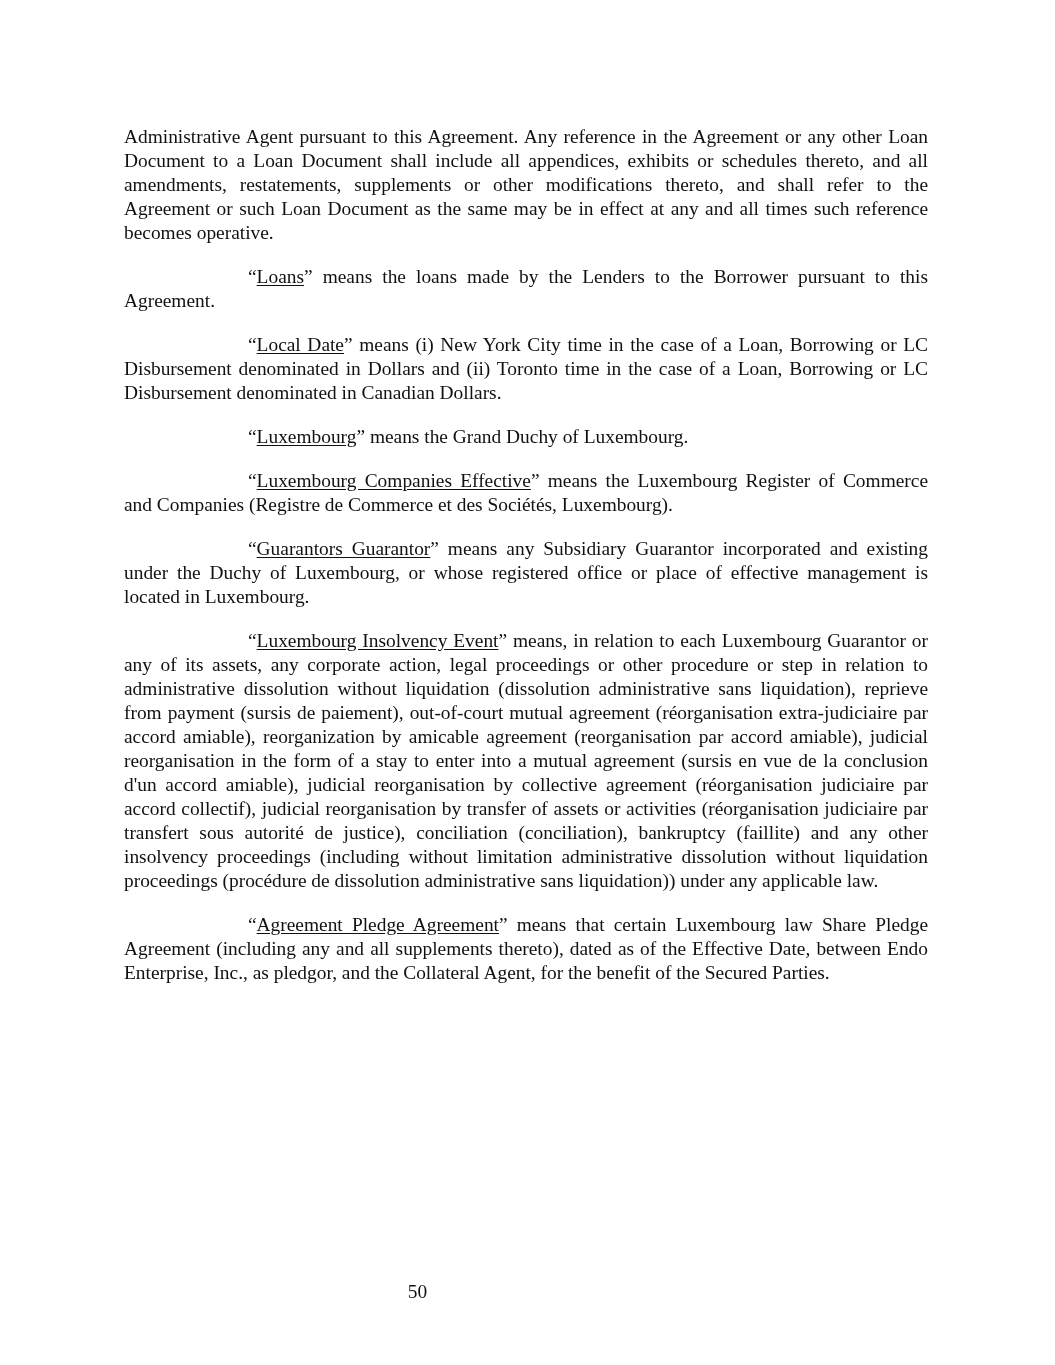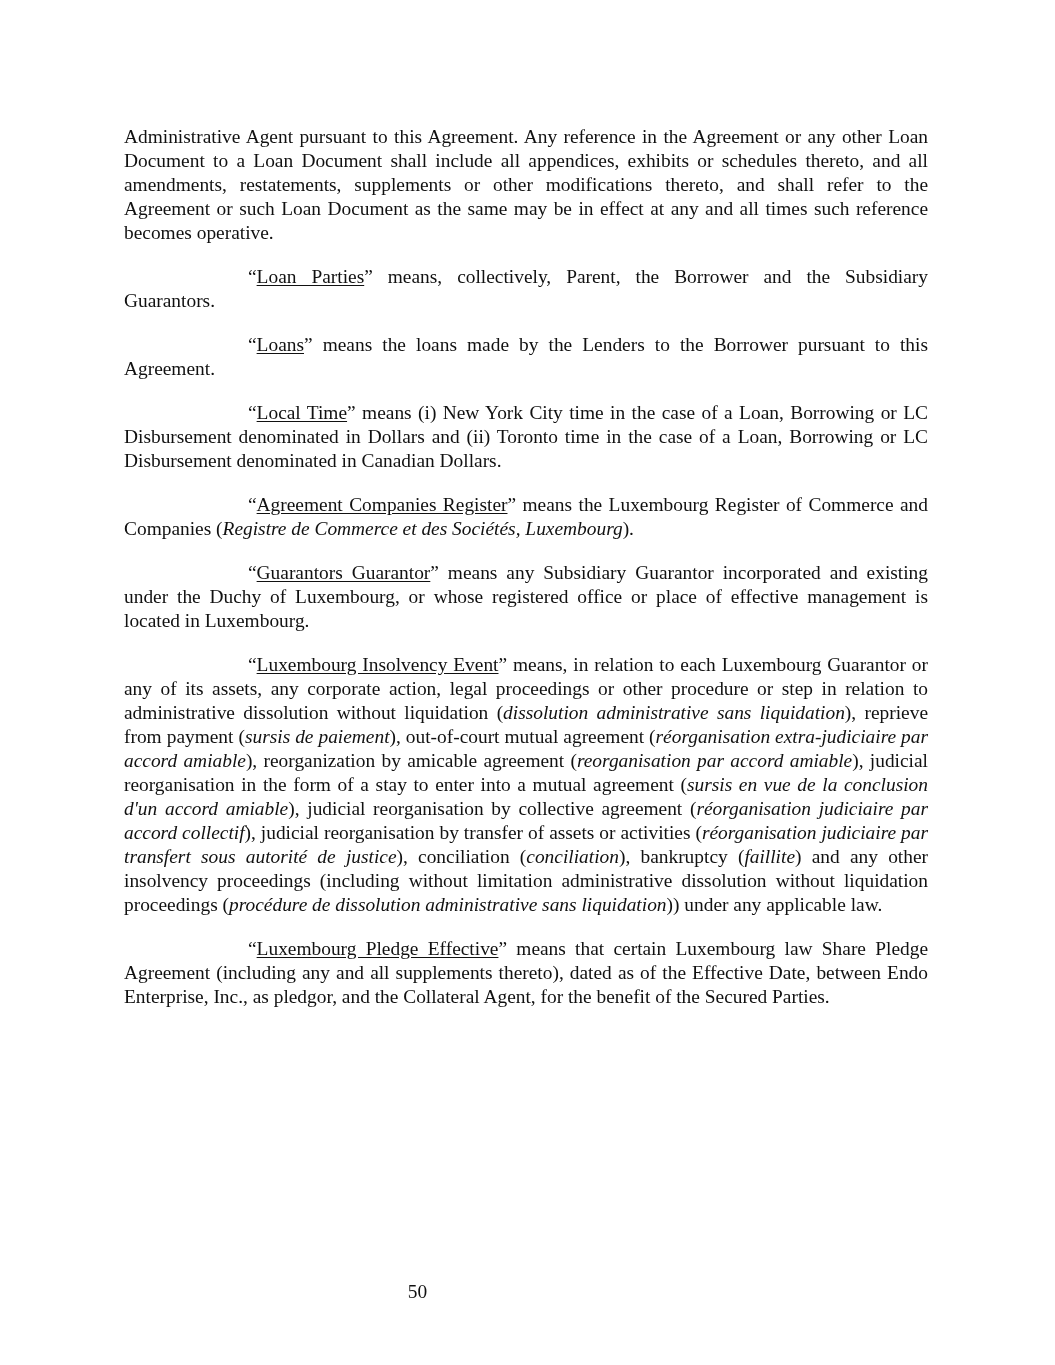--- a/index.html
+++ b/index.html
@@ -5,32 +5,32 @@
   html, body { margin: 0; padding: 0; background: #ffffff; }
   body { width: 1055px; height: 1365px; position: relative; overflow: hidden; }
   .page {
     position: absolute; left: 124px; top: 125px; width: 807px;
     font-family: "Liberation Serif", "DejaVu Serif", serif;
     font-size: 19.4px; line-height: 24px; color: #111111;
   }
   .para { text-align: justify; margin: 0 3px 20px 0; }
   .para.indent { text-indent: 124px; }
   .u { text-decoration: underline; text-underline-offset: 2px; }
-  .i { font-style: italic; }
+  .i { }
   .pageno {
     position: absolute; left: 0; width: 835px; top: 1281px; text-align: center;
     font-family: "Liberation Serif", "DejaVu Serif", serif; font-size: 19.4px; color: #111;
   }
 </style>
 </head>
 <body>
 
 <div class="page" id="page">
     <p class="para"><span>Administrative Agent pursuant to this Agreement.  Any reference in the Agreement or any other Loan Document to a Loan Document shall include all appendices, exhibits or schedules thereto, and all amendments, restatements, supplements or other modifications thereto, and shall refer to the Agreement or such Loan Document as the same may be in effect at any and all times such reference becomes operative.</span></p>
-    <p class="para indent"><span>“</span><span class="u">Loan Parties</span><span>” means, collectively, Parent, the Borrower and the Subsidiary Guarantors.</span></p>
     <p class="para indent"><span>“</span><span class="u">Loans</span><span>” means the loans made by the Lenders to the Borrower pursuant to this Agreement.</span></p>
-    <p class="para indent"><span>“</span><span class="u">Local Time</span><span>” means (i) New York City time in the case of a Loan, Borrowing or LC Disbursement denominated in Dollars and (ii) Toronto time in the case of a Loan, Borrowing or LC Disbursement denominated in Canadian Dollars.</span></p>
-    <p class="para indent"><span>“</span><span class="u">Agreement Companies Register</span><span>” means the Luxembourg Register of Commerce and Companies (</span><span class="i">Registre de Commerce et des Sociétés, Luxembourg</span><span>).</span></p>
+    <p class="para indent"><span>“</span><span class="u">Local Date</span><span>” means (i) New York City time in the case of a Loan, Borrowing or LC Disbursement denominated in Dollars and (ii) Toronto time in the case of a Loan, Borrowing or LC Disbursement denominated in Canadian Dollars.</span></p>
+    <p class="para indent"><span>“</span><span class="u">Luxembourg</span><span>” means the Grand Duchy of Luxembourg.</span></p>
+    <p class="para indent"><span>“</span><span class="u">Luxembourg Companies Effective</span><span>” means the Luxembourg Register of Commerce and Companies (</span><span class="i">Registre de Commerce et des Sociétés, Luxembourg</span><span>).</span></p>
     <p class="para indent"><span>“</span><span class="u">Guarantors Guarantor</span><span>” means any Subsidiary Guarantor incorporated and existing under the Duchy of Luxembourg, or whose registered office or place of effective management is located in Luxembourg.</span></p>
     <p class="para indent"><span>“</span><span class="u">Luxembourg Insolvency Event</span><span>” means, in relation to each Luxembourg Guarantor or any of its assets, any corporate action, legal proceedings or other procedure or step in relation to administrative dissolution without liquidation (</span><span class="i">dissolution administrative sans liquidation</span><span>), reprieve from payment (</span><span class="i">sursis de paiement</span><span>), out-of-court mutual agreement (</span><span class="i">réorganisation extra-judiciaire par accord amiable</span><span>), reorganization by amicable agreement (</span><span class="i">reorganisation par accord amiable</span><span>), judicial reorganisation in the form of a stay to enter into a mutual agreement (</span><span class="i">sursis en vue de la conclusion d'un accord amiable</span><span>), judicial reorganisation by collective agreement (</span><span class="i">réorganisation judiciaire par accord collectif</span><span>), judicial reorganisation by transfer of assets or activities (</span><span class="i">réorganisation judiciaire par transfert sous autorité de justice</span><span>), conciliation (</span><span class="i">conciliation</span><span>), bankruptcy (</span><span class="i">faillite</span><span>) and any other insolvency proceedings (including without limitation administrative dissolution without liquidation proceedings (</span><span class="i">procédure de dissolution administrative sans liquidation</span><span>)) under any applicable law.</span></p>
-    <p class="para indent"><span>“</span><span class="u">Luxembourg Pledge Effective</span><span>” means that certain Luxembourg law Share Pledge Agreement (including any and all supplements thereto), dated as of the Effective Date, between Endo Enterprise, Inc., as pledgor, and the Collateral Agent, for the benefit of the Secured Parties.</span></p>
+    <p class="para indent"><span>“</span><span class="u">Agreement Pledge Agreement</span><span>” means that certain Luxembourg law Share Pledge Agreement (including any and all supplements thereto), dated as of the Effective Date, between Endo Enterprise, Inc., as pledgor, and the Collateral Agent, for the benefit of the Secured Parties.</span></p>
   </div>
 <div class="pageno">50</div>
 
 </body></html>

